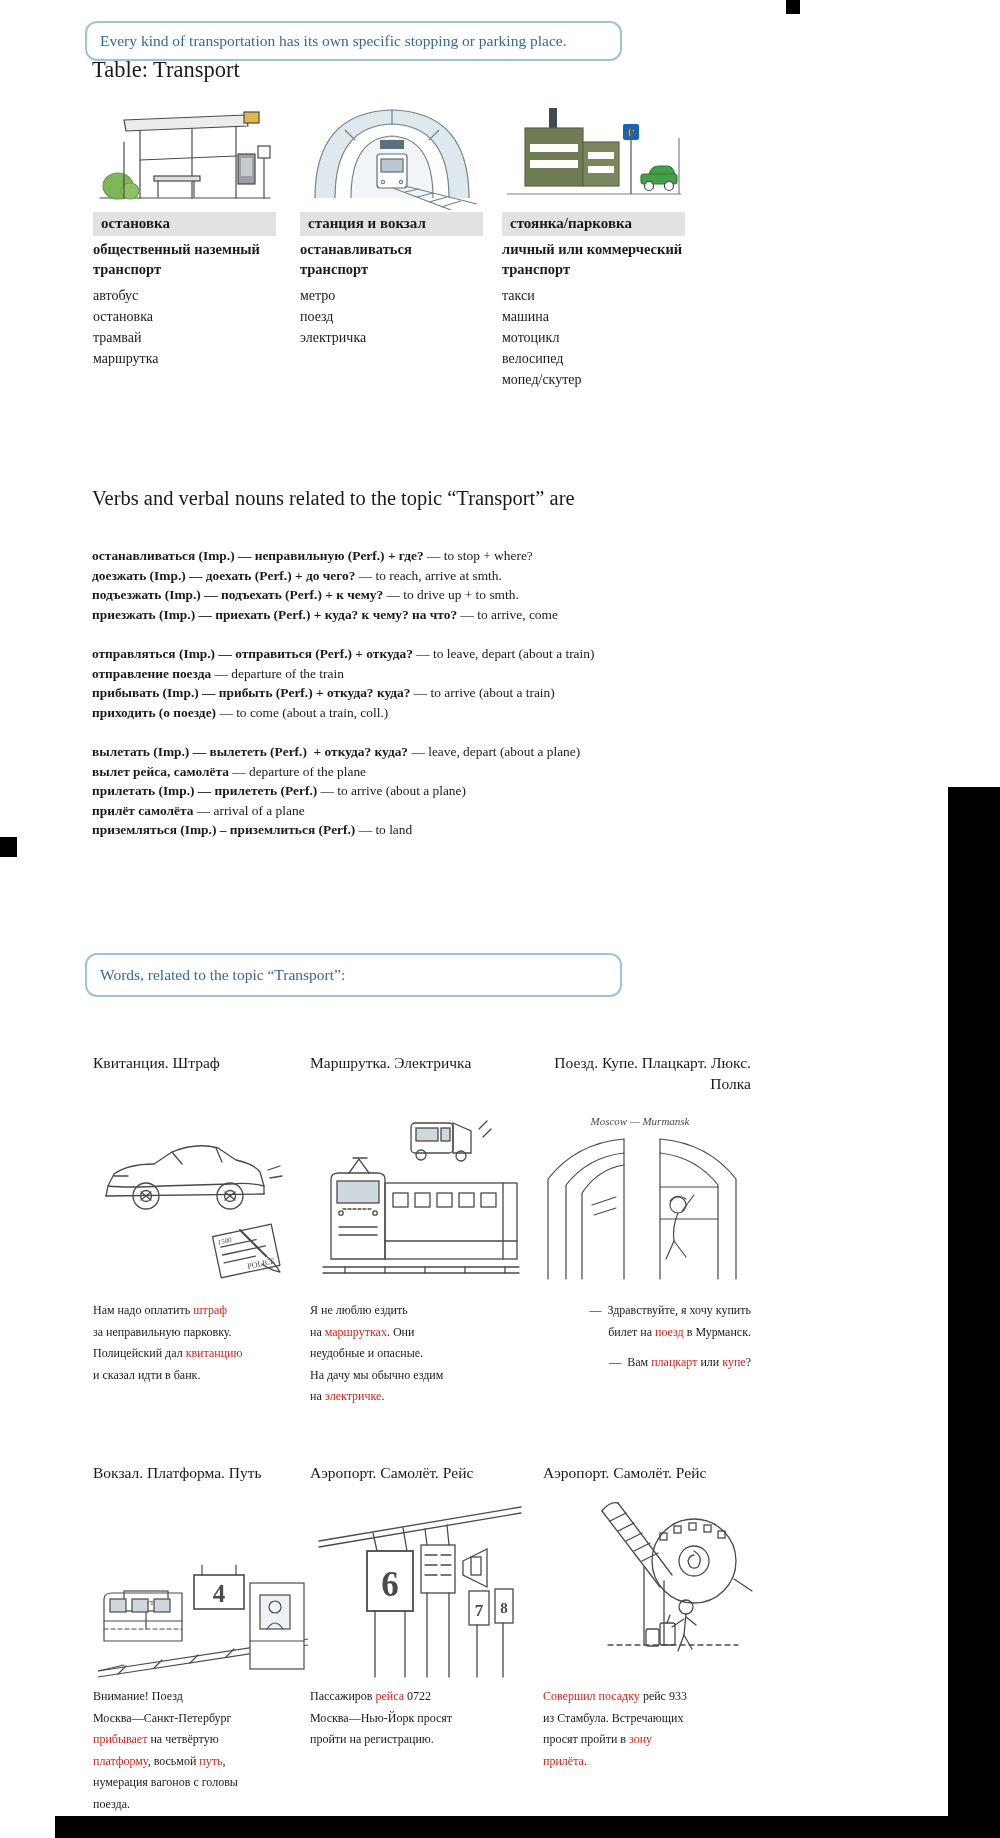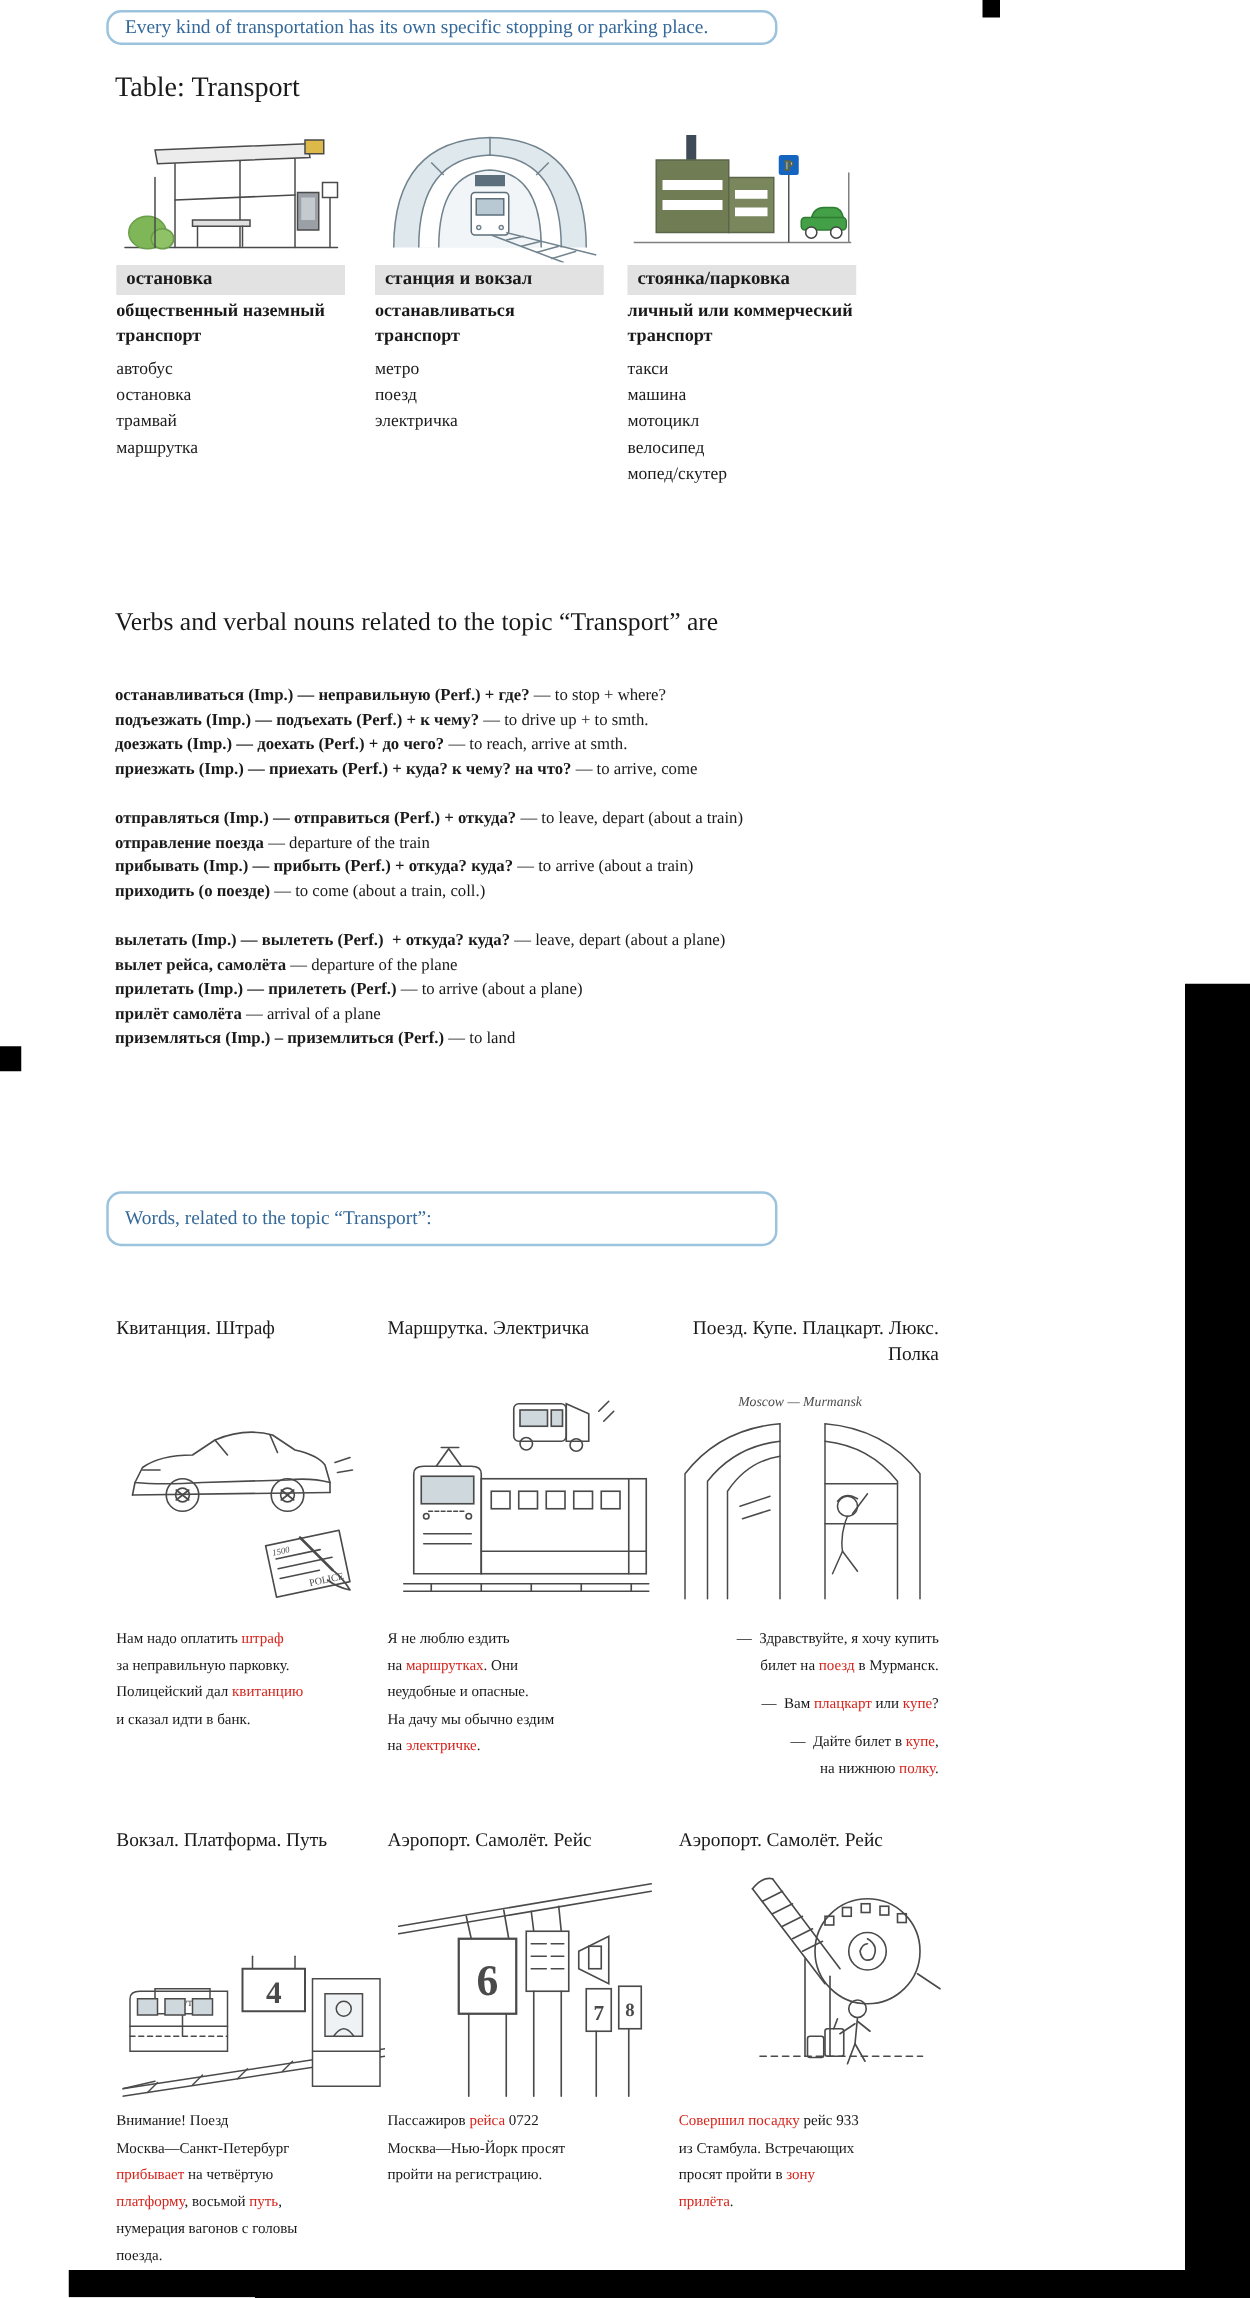--- a/index.html
+++ b/index.html
@@ -6,21 +6,21 @@
   html,body { background:#ffffff; }
   .canvas {
     position:relative; width:1000px; height:1838px; background:#fff;
     font-family:"Liberation Serif","DejaVu Serif",serif; color:#1a1a1a; overflow:hidden;
   }
   .callout {
     position:absolute; left:85px; width:537px;
     border:2px solid var(--callout-border,#9cc3dd); border-radius:12px;
     display:flex; align-items:center; padding:0 13px; background:#fff;
   }
-  .callout1 { top:8px; height:28px; }
+  .callout1 { top:21px; height:40px; }
   .callout2 { top:953px; height:44px; }
   .callout-text { color:var(--callout-text,#34699a); font-size:15.5px; }
   .h-table { position:absolute; left:92px; top:57px; font-size:22.5px; font-weight:normal; }
   .h-verbs { position:absolute; left:92px; top:487px; font-size:20.5px; font-weight:normal; }
 
   .transport-columns { position:absolute; left:93px; top:96px; width:640px; height:330px; }
   .t-col { position:absolute; top:0; width:183px; }
   .t-illus { height:114px; display:flex; align-items:flex-end; justify-content:center; }
   .t-header { margin-top:2px; background:var(--bar-bg,#e2e2e2); font-weight:bold; font-size:15px; padding:3px 8px 4px 8px; }
   .t-sub { margin-top:3px; margin-bottom:6px; font-weight:bold; font-size:14.5px; line-height:20px; }
@@ -157,22 +157,22 @@
         <div class="t-item">велосипед</div>
         <div class="t-item">мопед/скутер</div>
       </div>
     </div>
 
   <div class="h-verbs">Verbs and verbal nouns related to the topic “Transport” are</div>
 
   <div class="verb-groups" id="verb-groups">
       <div class="v-group">
         <div class="v-line"><span class="vb">останавливаться (Imp.) — неправильную (Perf.) + где?</span><span class="vr"> — to stop + where?</span></div>
+        <div class="v-line"><span class="vb">доезжать (Imp.) — доехать (Perf.) + до чего?</span><span class="vr"> — to reach, arrive at smth.</span></div>
         <div class="v-line"><span class="vb">подъезжать (Imp.) — подъехать (Perf.) + к чему?</span><span class="vr"> — to drive up + to smth.</span></div>
-        <div class="v-line"><span class="vb">доезжать (Imp.) — доехать (Perf.) + до чего?</span><span class="vr"> — to reach, arrive at smth.</span></div>
         <div class="v-line"><span class="vb">приезжать (Imp.) — приехать (Perf.) + куда? к чему? на что?</span><span class="vr"> — to arrive, come</span></div>
       </div>
       <div class="v-group">
         <div class="v-line"><span class="vb">отправляться (Imp.) — отправиться (Perf.) + откуда?</span><span class="vr"> — to leave, depart (about a train)</span></div>
         <div class="v-line"><span class="vb">отправление поезда</span><span class="vr"> — departure of the train</span></div>
         <div class="v-line"><span class="vb">прибывать (Imp.) — прибыть (Perf.) + откуда? куда?</span><span class="vr"> — to arrive (about a train)</span></div>
         <div class="v-line"><span class="vb">приходить (о поезде)</span><span class="vr"> — to come (about a train, coll.)</span></div>
       </div>
       <div class="v-group">
         <div class="v-line"><span class="vb">вылетать (Imp.) — вылететь (Perf.)&nbsp; + откуда? куда?</span><span class="vr"> — leave, depart (about a plane)</span></div>
@@ -306,24 +306,20 @@
           </svg>
         </div>
         <div class="card-text">
           <div class="para">
             <div class="line"><span>—&nbsp; Здравствуйте, я хочу купить</span></div>
             <div class="line indent"><span>билет на </span><span class="red">поезд</span><span> в Мурманск.</span></div>
           </div>
           <div class="para">
             <div class="line"><span>—&nbsp; Вам </span><span class="red">плацкарт</span><span> или </span><span class="red">купе</span><span>?</span></div>
           </div>
-          <div class="para">
-            <div class="line"><span>—&nbsp; Дайте билет в </span><span class="red">купе</span><span>,</span></div>
-            <div class="line indent"><span>на нижнюю </span><span class="red">полку</span><span>.</span></div>
-          </div>
         </div>
       </div>
     </div>
   <div class="cards-row row2" id="cards-row-2">
       <div class="card" style="left: 0px;">
         <div class="card-title">Вокзал. Платформа. Путь</div>
         <div class="card-illus">
           <svg width="210" height="186" viewBox="0 0 210 186">
 <g fill="none" stroke="#4a4a4a" stroke-width="1.2" stroke-linecap="round">
 <rect x="26" y="96" width="44" height="20" fill="#ffffff"></rect>

